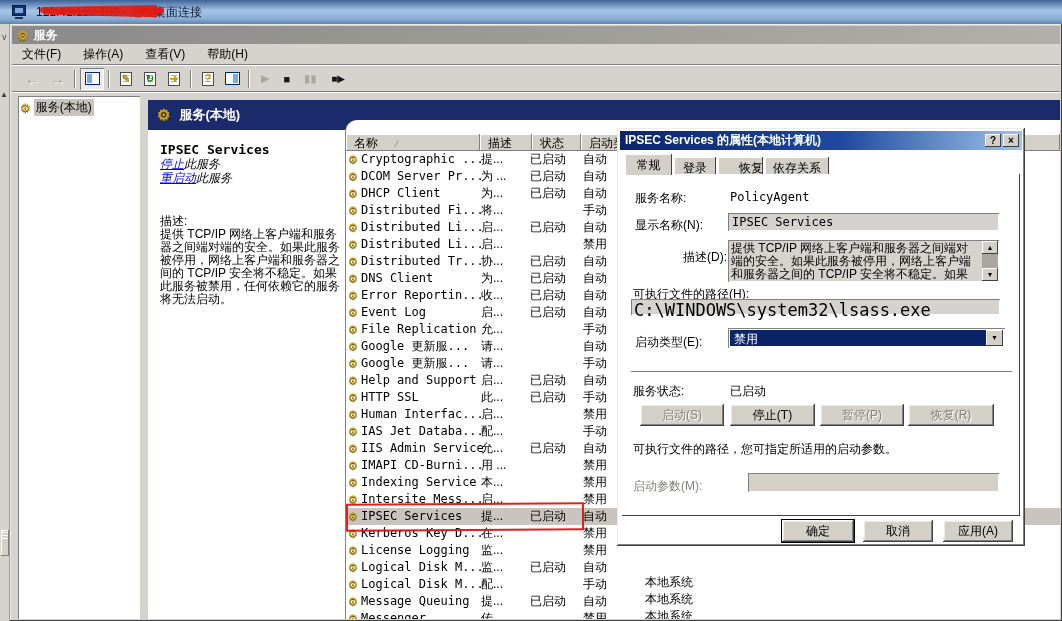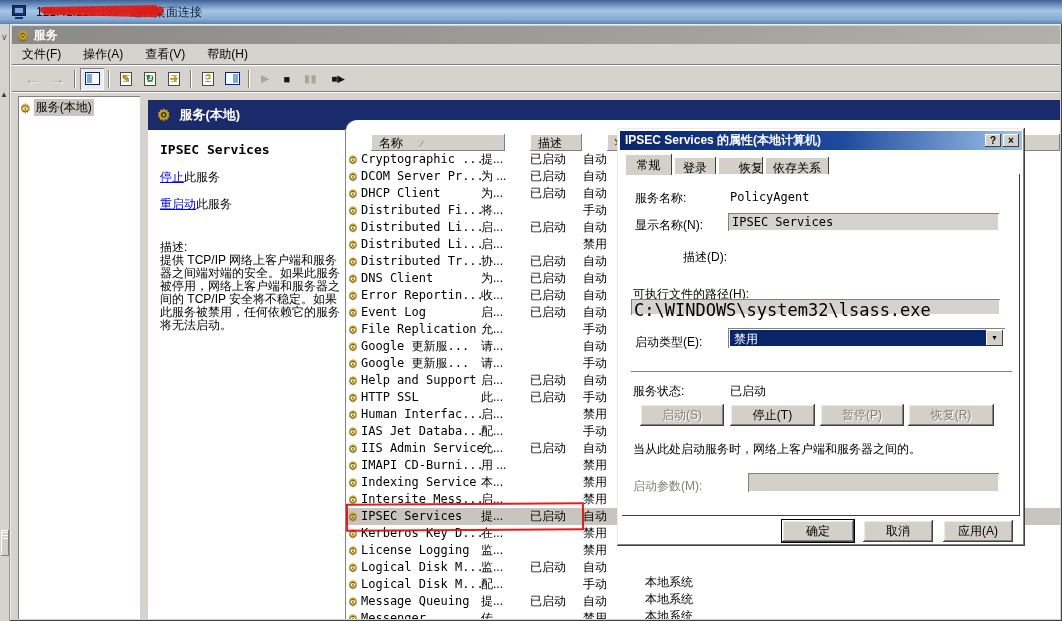--- a/index.html
+++ b/index.html
@@ -57,29 +57,29 @@
   .tree-item { display:flex; align-items:center; gap:3px; }
   .tree-item .lbl { background:#C9C5BE; padding:0 2px; }
   .split { width:8px; }
   .rightarea { flex:1; position:relative; background:#fff; }
   .rightarea .topchrome { position:absolute; left:0; top:0; right:0; height:4px; background:#D6D3CE; }
   .banner { position:absolute; left:0; top:4px; right:0; height:30px; background:#1b2a6b; color:#fff; display:flex; align-items:center; font-weight:bold; font-size:13px; }
   .gear { color:#c9a227; text-shadow:0 1px 0 #5f4d05; font-style:normal; }
   .banner .gear { font-size:15px; margin:0 9px 0 9px; }
   .descpanel { position:absolute; left:0; top:34px; width:197px; bottom:0; background:#fff; padding:12px 6px 0 12px; }
   .svc-title { font-family:"DejaVu Sans Mono", monospace; font-weight:bold; font-size:13px; }
-  .linkline { margin-top:14px; line-height:13px; }
+  .linkline { margin-top:1px; line-height:13px;font-style:italic; }
   .linkline:first-of-type { margin-top:17px; }
   .link { color:#0000EE; text-decoration:underline; }
   .desc-head { margin-top:30px; line-height:13px; }
   .desc-body { line-height:13px; width:184px; }
 
   .listpanel { position:absolute; left:197px; top:24px; right:0; bottom:0; background:#fff; border-top-left-radius:12px; border-left:1px solid #848484; padding-top:14px; overflow:hidden; }
   .lhead { height:17px; display:flex; }
-  .hcell { background:#D4D0C8; box-shadow: inset -1px -1px 0 #808080, inset 1px 1px 0 #fff; padding:1px 0 0 8px; font-size:12px; white-space:nowrap; overflow:hidden;margin-left:25px; }
+  .hcell { background:#D4D0C8; box-shadow: inset -1px -1px 0 #808080, inset 1px 1px 0 #fff; padding:1px 0 0 8px; font-size:12px; white-space:nowrap; overflow:hidden; }
   .hc1{width:134px;} .hc2{width:52px;} .hc3{width:49px;} .hc4{width:74px;} .hc5{flex:1;}
   .sortg { color:#777; font-size:9px; margin-left:18px; }
   .lrow { position:relative; height:17px; white-space:nowrap; }
   .lrow.sel { background:#C9C5BE; }
   .lrow span { position:absolute; top:1px; line-height:15px; }
   .gear.sm { position:absolute; left:2px; top:1px; font-size:11px; }
   .c-name { left:15px; font-family:"DejaVu Sans Mono", monospace; font-size:12px; }
   .c-desc { left:135px; } .c-status { left:184px; } .c-startup { left:237px; } .c-login { left:299px;margin-top:15px; }
 
   
@@ -471,20 +471,27 @@
 
   <span class="dl" style="left:18px; top:62px;">服务名称:</span>
   <span class="dl mono" style="left:113px; top:62px;">PolicyAgent</span>
 
   <span class="dl" style="left:18px; top:89px;">显示名称(N):</span>
   <span class="dbox" style="left:111px; top:85px; width:271px; height:18px;">
       <span class="dl mono" style="left:4px; top:2px;">IPSEC Services</span>
     </span>
 
   <span class="dl" style="left:18px; top:121px;margin-left:48px;">描述(D):</span>
+  <span class="dbox" style="left:111px; top:112px; width:271px; height:42px;">
+    <span class="dl" style="left:3px; top:2px; right:20px; white-space:normal; line-height:13px; overflow:hidden; height:39px; display:block; position:absolute;">提供 TCP/IP 网络上客户端和服务器之间端对端的安全。如果此服务被停用，网络上客户端和服务器之间的 TCP/IP 安全将不稳定。如果</span>
+    <span class="desc-scroll">
+      <span class="sbtn up">▲</span>
+      <span class="sbtn dn">▼</span>
+    </span>
+  </span>
 
   <span class="dl" style="left:16px; top:158px;">可执行文件的路径(H):</span>
   <span class="dbox" style="left:14px; top:171px; width:369px; height:16px;">
       <span class="dl mono" style="left:3px; top:1px; font-size:17px;">C:\WINDOWS\system32\lsass.exe</span>
     </span>
 
   <span class="dl" style="left:18px; top:206px;">启动类型(E):</span>
   <span class="dbox" style="left:111px; top:200px; width:277px; height:20px; background:#fff;">
     <span class="combo-fill">禁用</span>
     <span class="combo-arrow">▼</span>
@@ -493,21 +500,21 @@
   <span class="dsep"></span>
 
   <span class="dl" style="left:16px; top:255px;">服务状态:</span>
   <span class="dl" style="left:113px; top:255px;">已启动</span>
 
   <span class="dbtn disab" style="left:23px; top:276px; width:84px;">启动(S)</span>
   <span class="dbtn" style="left:113px; top:276px; width:85px;">停止(T)</span>
   <span class="dbtn disab" style="left:203px; top:276px; width:84px;">暂停(P)</span>
   <span class="dbtn disab" style="left:291px; top:276px; width:86px;">恢复(R)</span>
 
-  <span class="dl" style="left:16px; top:313px;">当从此处启动服务时，网络上客户端和服务器之间的。</span>
+  <span class="dl" style="left:16px; top:313px;">可执行文件的路径，您可指定所适用的启动参数。</span>
 
   <span class="dl disab" style="left:16px; top:350px;">启动参数(M):</span>
   <span class="dbox" style="left:131px; top:345px; width:251px; height:19px; box-shadow: inset 1px 1px 0 #808080, inset -1px -1px 0 #fff; background:#D4D0C8;">
       <span class="dl"></span>
     </span>
 
   <span class="dbtn default" style="left:165px; top:392px; width:72px;">确定</span>
   <span class="dbtn" style="left:246px; top:392px; width:70px;">取消</span>
   <span class="dbtn" style="left:326px; top:392px; width:70px;">应用(A)</span>
 </div>

